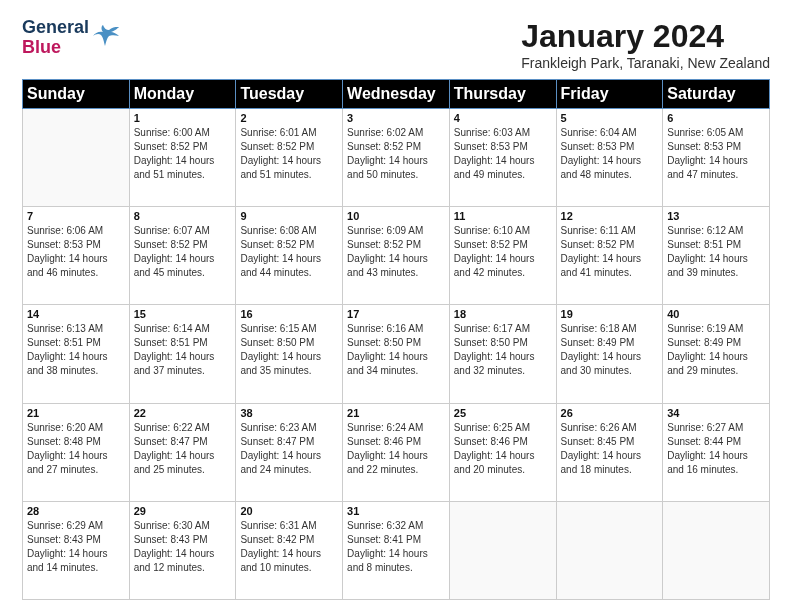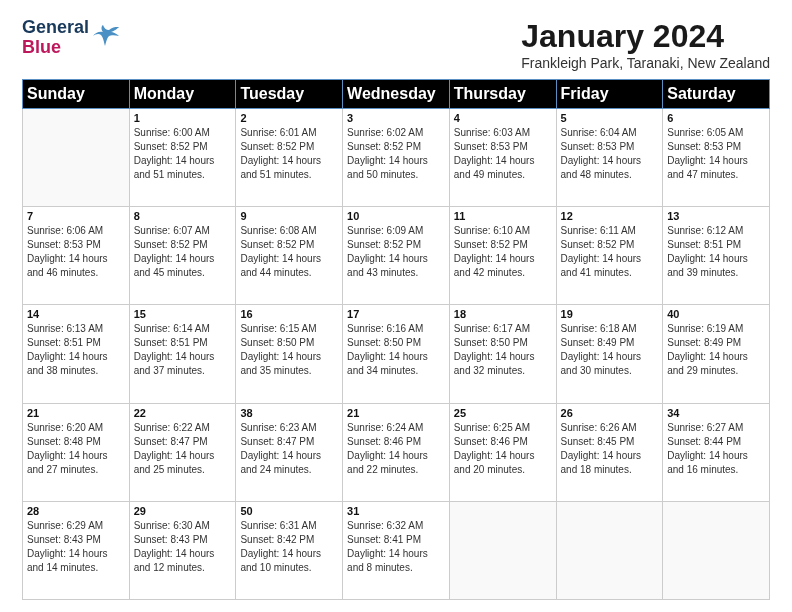--- a/index.html
+++ b/index.html
@@ -298,21 +298,21 @@
             Sunrise: 6:29 AM<br>Sunset: 8:43 PM<br>Daylight: 14 hours and 14 minutes.
           </div>
           </td>
           <td>
             <span class="day-num">29</span>
           <div class="day-info">
             Sunrise: 6:30 AM<br>Sunset: 8:43 PM<br>Daylight: 14 hours and 12 minutes.
           </div>
           </td>
           <td>
-            <span class="day-num">50</span>
+            <span class="day-num">20</span>
           <div class="day-info">
             Sunrise: 6:31 AM<br>Sunset: 8:42 PM<br>Daylight: 14 hours and 10 minutes.
           </div>
           </td>
           <td>
             <span class="day-num">31</span>
           <div class="day-info">
             Sunrise: 6:32 AM<br>Sunset: 8:41 PM<br>Daylight: 14 hours and 8 minutes.
           </div>
           </td>

